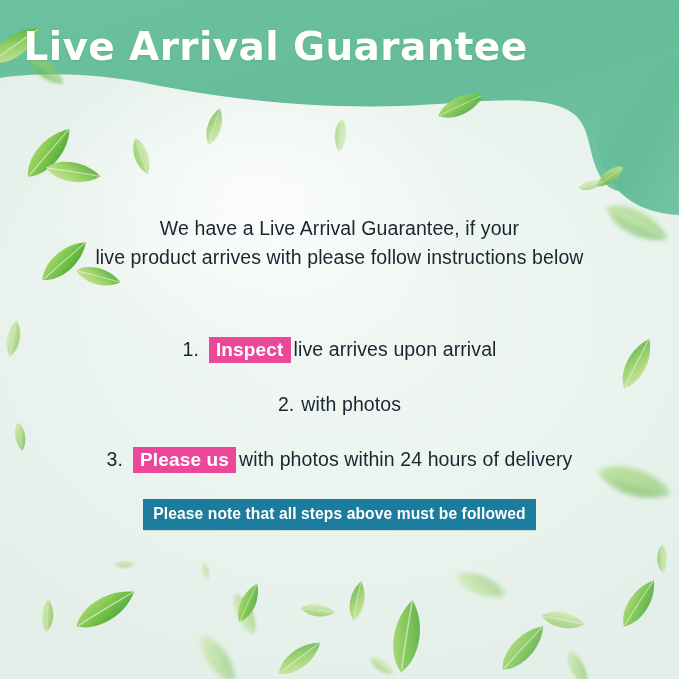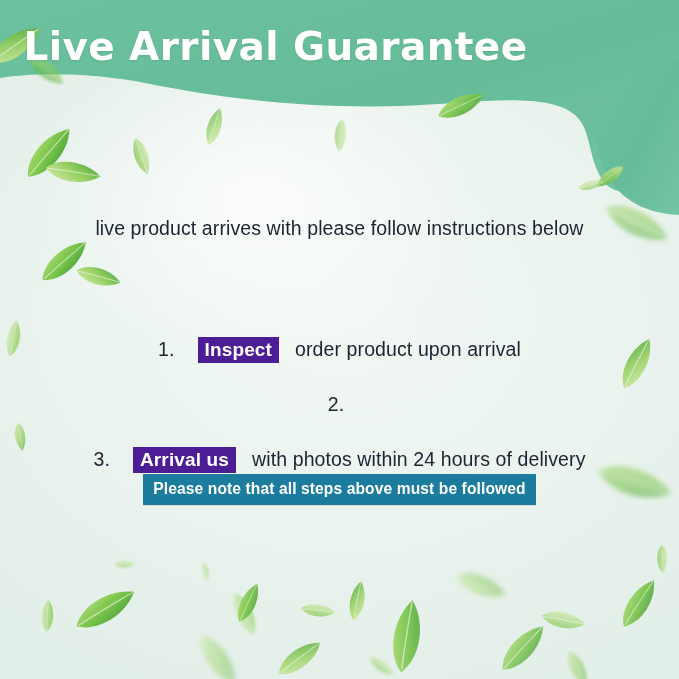--- a/index.html
+++ b/index.html
@@ -107,34 +107,34 @@
     height: 55px;
     color: #1b2430;
     font-size: 19.5px;
     letter-spacing: 0.1px;
     white-space: nowrap;
   }
   .step-num { margin-right: 7px; }
   .step .txt { }
   .hl {
     display: inline-block;
-    background: #4c1d95;
+    background: #ec4899;
     color: #ffffff;
     font-weight: 700;
     padding: 3px 7px 4px 7px;
-    margin: 0 16px;
+    margin: 0 3px;
     line-height: 1;
     font-size: 19px;
     letter-spacing: 0.15px;
     vertical-align: baseline;
   }
 
   .notes {
     position: absolute;
-    top: 474px;
+    top: 499px;
     left: 0;
     width: 679px;
     display: flex;
     flex-direction: column;
     align-items: center;
     gap: 9px;
   }
   .note {
     background: #1b7c9e;
     color: #ffffff;
@@ -390,38 +390,40 @@
           <use href="#leafShape" fill="url(#lf3)"></use>
         </svg>
     </div>
   </div>
 
   <div class="content">
 
     <div class="headline">Live Arrival Guarantee</div>
 
     <div class="intro">
+      <span class="intro-line">We have a Live Arrival Guarantee, if your</span>
       <span class="intro-line">live product arrives with please follow instructions below</span>
     </div>
 
     <div class="steps">
 
       <div class="step">
         <span class="step-num">1.</span>
         <span class="hl">Inspect</span>
-        <span class="txt">order product upon arrival</span>
+        <span class="txt">live arrives upon arrival</span>
       </div>
 
       <div class="step">
         <span class="step-num">2.</span>
+        <span class="txt">with photos</span>
       </div>
 
       <div class="step">
         <span class="step-num">3.</span>
-        <span class="hl">Arrival us</span>
+        <span class="hl">Please us</span>
         <span class="txt">with photos within 24 hours of delivery</span>
       </div>
 
     </div>
 
     <div class="notes">
       <div class="note">Please note that all steps above must be followed</div>
     </div>
 
   </div>

